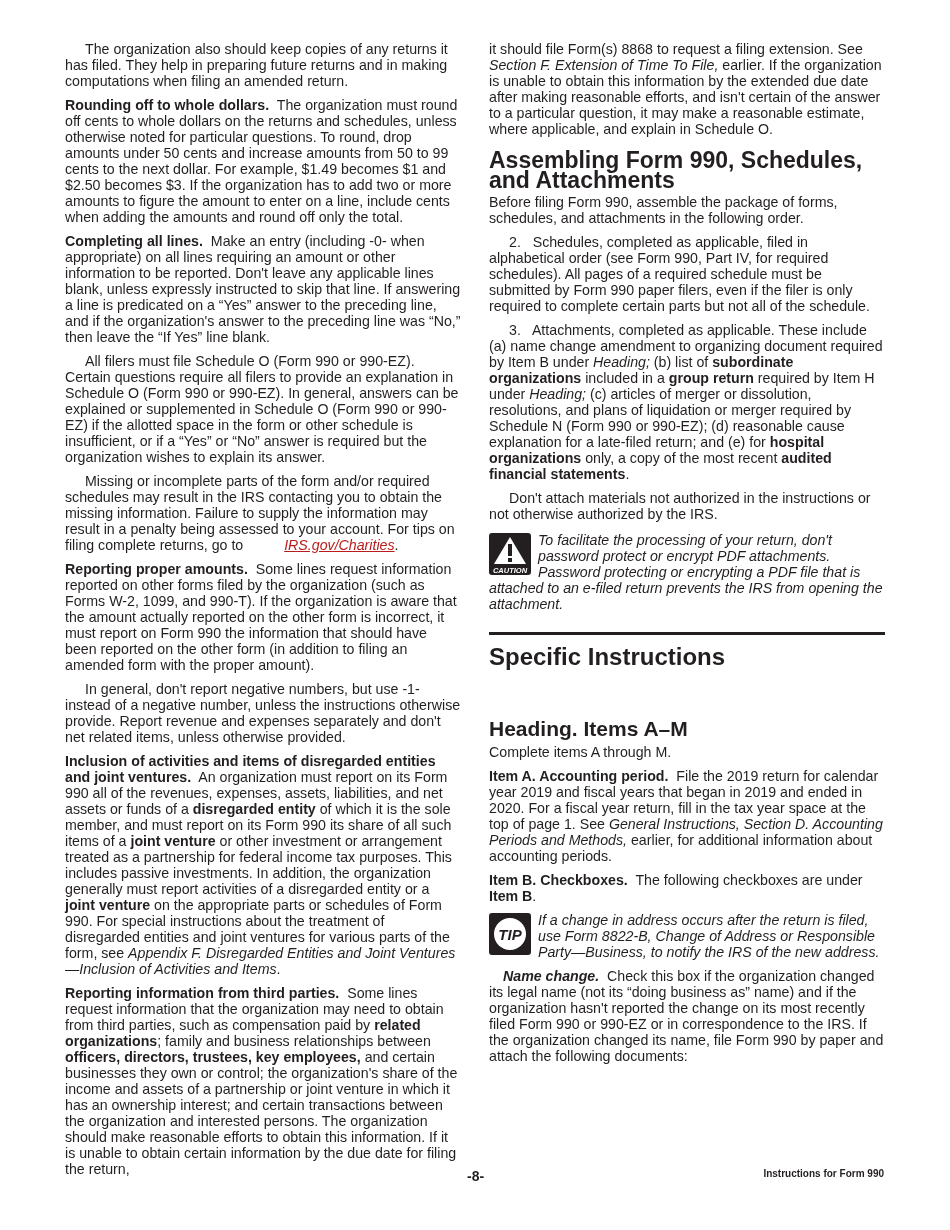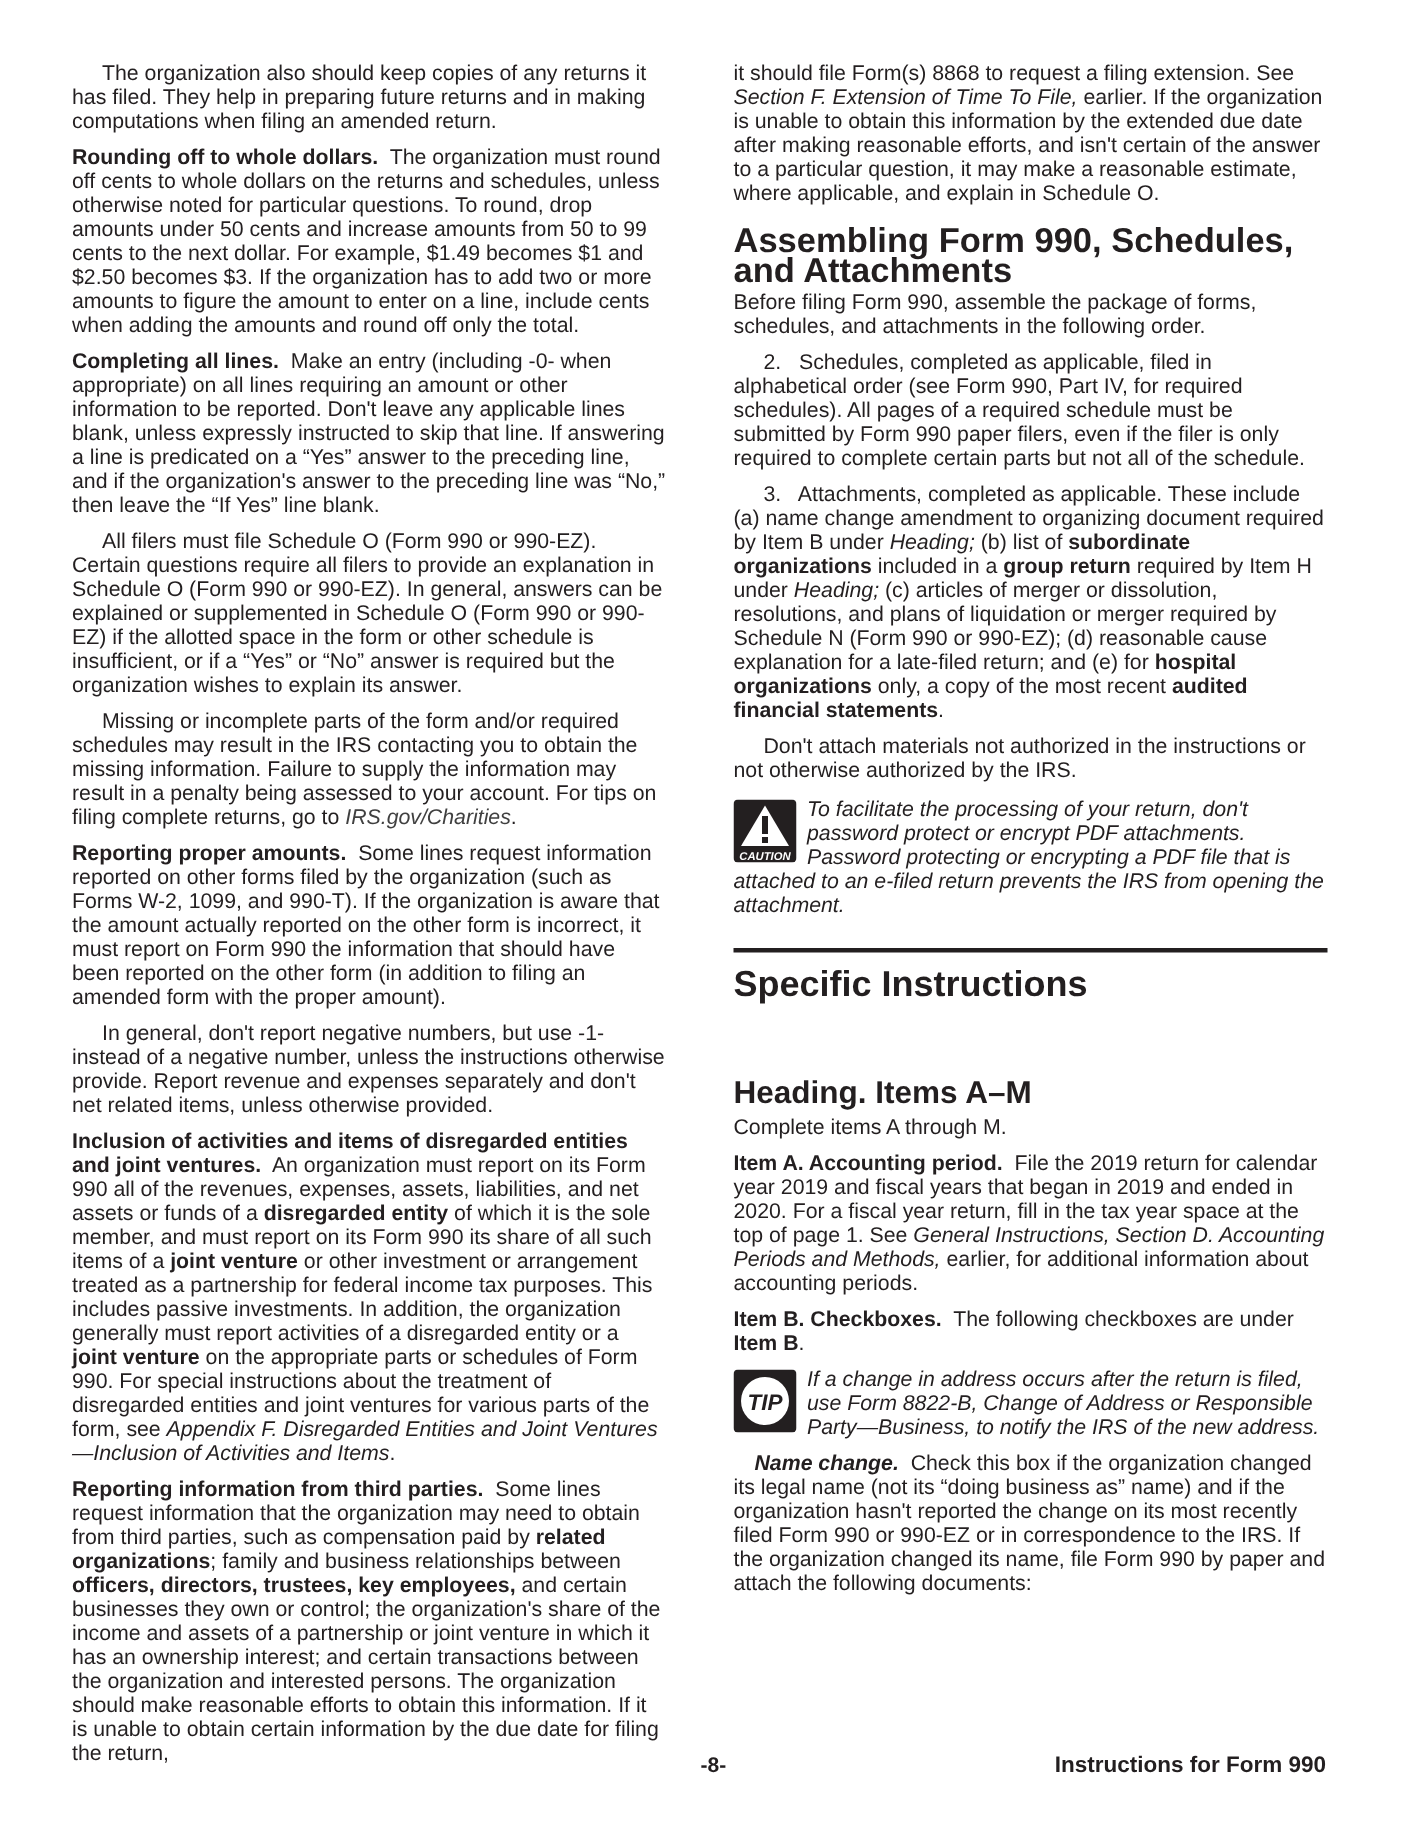--- a/index.html
+++ b/index.html
@@ -1,34 +1,34 @@
 <!DOCTYPE html>
 <html><head>
 <meta charset="utf-8">
 <style>
   html, body { margin: 0; padding: 0; background: #ffffff; }
   body { width: 950px; height: 1230px; position: relative; overflow: hidden;
          font-family: "Liberation Sans", sans-serif; color: #231f20; }
   .col { position: absolute; top: 41px; width: 396px; font-size: 14.2px; line-height: 16px; }
-  .col-left { left: 48px; }
+  .col-left { left: 65px; }
   .col-right { left: 489px; }
   p { margin: 0 0 8px 0; }
   p.indent { text-indent: 20px; }
   p.subindent { text-indent: 14px; }
   b { font-weight: bold; }
   i { font-style: italic; }
-  a.link { color: #404040; font-style: italic; }
+  a.link { color: #b91c1c; text-decoration: underline; font-style: italic; margin-left: 37px; }
   h2.subhead { font-size: 23px; line-height: 20px; font-weight: bold; margin: 13px 0 4px 0; }
   .notice { position: relative; margin: 4px 0 8px 0; font-style: italic; min-height: 48px; }
   .notice .icon { float: left; width: 42px; height: 42px; margin: 1px 7px 0 0; }
   .rule { height: 3px; background: #231f20; margin: 20px 0 6px 0; }
   h1.section { font-size: 24px; line-height: 32px; font-weight: bold; margin: 0 0 0 0; }
   h2.heading { font-size: 21px; line-height: 24px; font-weight: bold; margin: 44px 0 3px 0; }
   .footer-page { position: absolute; top: 1168px; left: 467px; font-size: 14px; font-weight: bold; }
-  .footer-title { position: absolute; top: 1168px; right: 66px; font-size: 15px; font-weight: bold; }
+  .footer-title { position: absolute; top: 1168px; right: 66px; font-size: 10px; font-weight: bold; }
 </style>
 </head>
 <body>
 
 <div class="col col-left">
   <p class="indent">The organization also should keep copies of any returns it has filed. They help in preparing future returns and in making computations when filing an amended return.</p>
 
   <p><b>Rounding off to whole dollars.</b>&nbsp; <span>The organization must round off cents to whole dollars on the returns and schedules, unless otherwise noted for particular questions. To round, drop amounts under 50 cents and increase amounts from 50 to 99 cents to the next dollar. For example, $1.49 becomes $1 and $2.50 becomes $3. If the organization has to add two or more amounts to figure the amount to enter on a line, include cents when adding the amounts and round off only the total.</span></p>
 
   <p><b>Completing all lines.</b>&nbsp; <span>Make an entry (including -0- when appropriate) on all lines requiring an amount or other information to be reported. Don't leave any applicable lines blank, unless expressly instructed to skip that line. If answering a line is predicated on a “Yes” answer to the preceding line, and if the organization's answer to the preceding line was “No,” then leave the “If Yes” line blank.</span></p>

